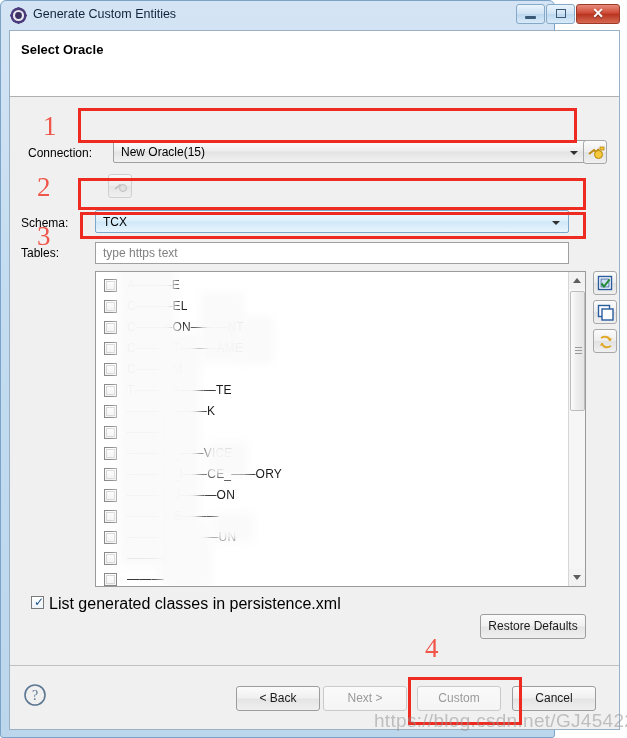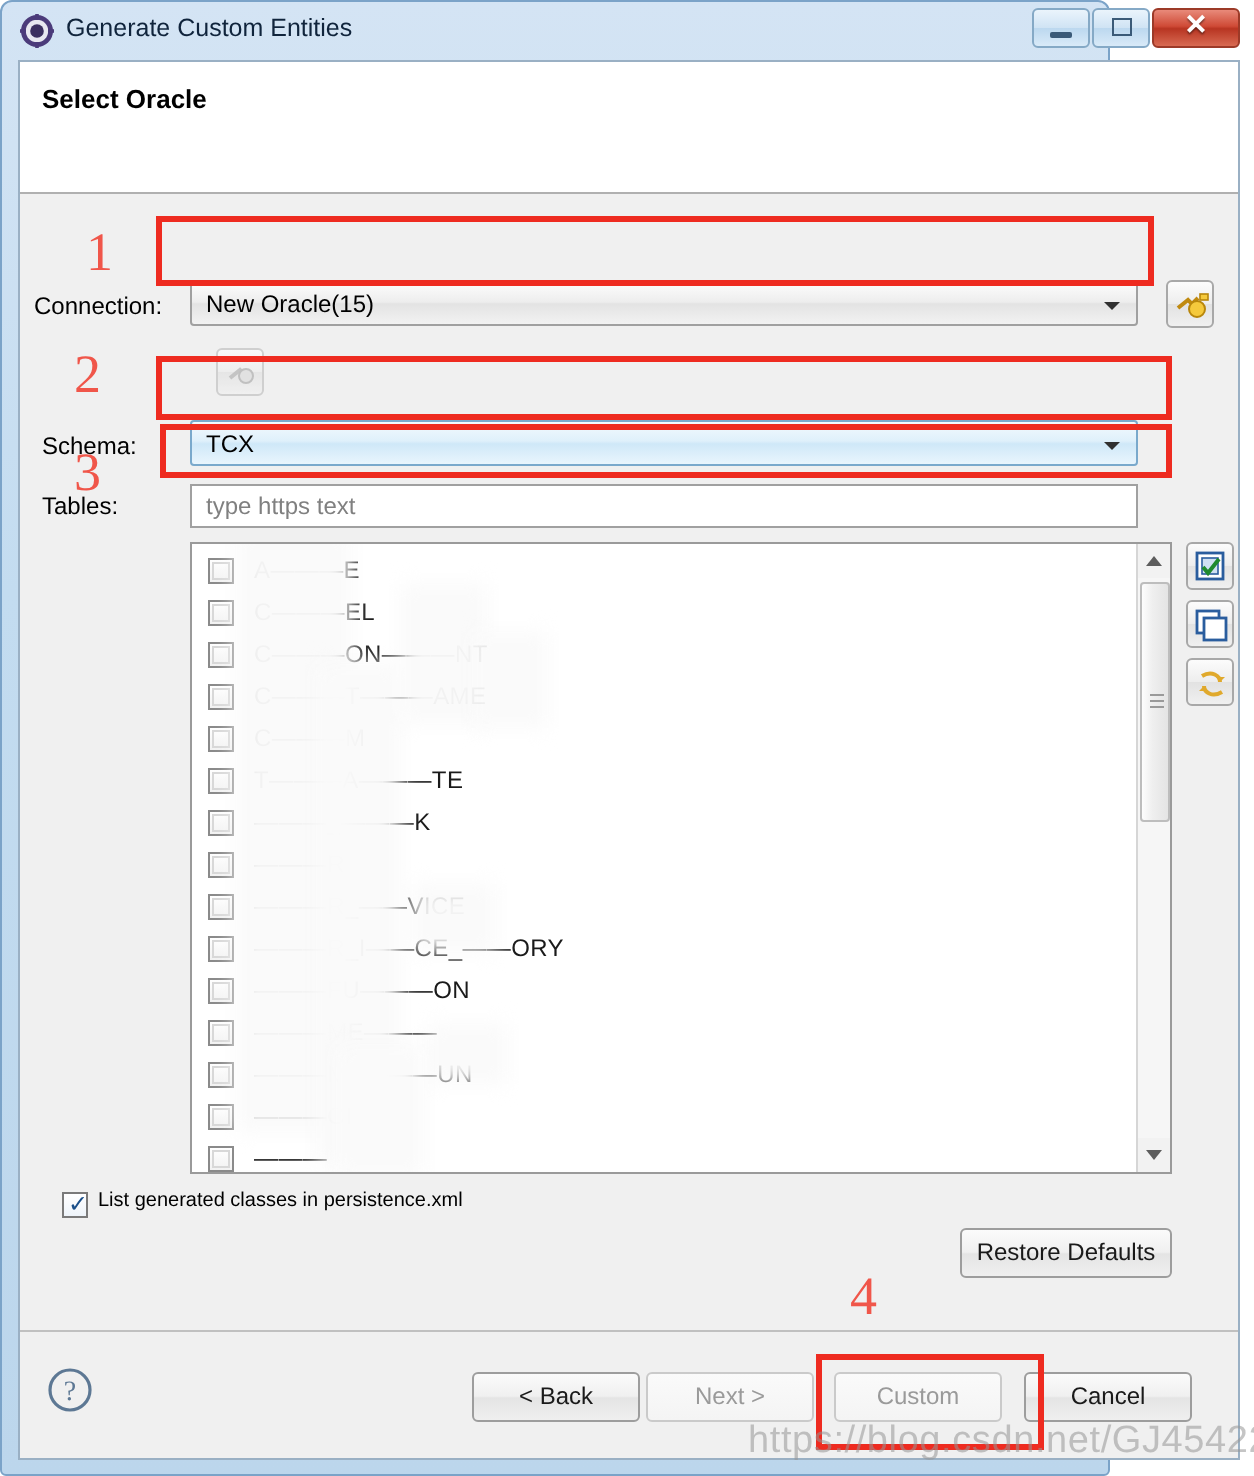--- a/index.html
+++ b/index.html
@@ -165,20 +165,21 @@
   .combo .arrow {
     position: absolute;
     right: 8px; top: 10px;
     width: 0; height: 0;
     border-left: 4px solid transparent;
     border-right: 4px solid transparent;
     border-top: 4px solid #303030;
   }
   #combo-connection {
     background: linear-gradient(to bottom, #fdfdfd 0%, #ededed 48%, #e3e3e3 52%, #f2f2f2 100%);
+    margin-left: 18px;
   }
   #combo-schema {
     background: linear-gradient(to bottom, #f3fafe 0%, #dff0fb 45%, #cfe8f8 52%, #e9f5fd 100%);
     border-color: #7aa9cc;
   }
 
   
   .iconbtn {
     position: absolute;
     box-sizing: border-box;
@@ -320,21 +321,21 @@
   #persist-check .box .tick {
     position: absolute;
     left: 2px; top: -2px;
     font-size: 12px;
     color: #1a4f8a;
     font-family: "DejaVu Sans", sans-serif;
   }
   #persist-check .lbl {
     position: absolute;
     left: 18px; top: 0;
-    font-size: 10px;
+    font-size: 16px;
     white-space: nowrap;
   }
 
   
   .pbtn {
     position: absolute;
     box-sizing: border-box;
     height: 25px;
     border: 1px solid #9d9d9d;
     border-radius: 3px;
@@ -427,21 +428,21 @@
   </div>
 
   <div id="client">
 
     <div id="header">
       <div id="page-title">Select Oracle</div>
     </div>
 
     <div id="body-area">
 
-      <span class="flabel" style="left:7px; top:48px;text-align:center;">Connection:</span>
+      <span class="flabel" style="left:18px; top:48px;text-align:center;">Connection:</span>
       <div class="combo" id="combo-connection" style="left:85px; top:42px; width:474px;">
         <span class="ctext">New Oracle(15)</span>
         <span class="arrow"></span>
       </div>
       <div class="iconbtn" style="left:573px; top:42px;">
         <svg width="18" height="18" viewBox="0 0 18 18">
           <path d="M2 10 L7 6 L9 8 L12 5" stroke="#c08a10" stroke-width="2" fill="none"></path>
           <circle cx="11.5" cy="10.5" r="4" fill="#f5c93c" stroke="#b8860b" stroke-width="1"></circle>
           <rect x="13" y="3" width="4" height="3" fill="#f5c93c" stroke="#b8860b" stroke-width="0.8"></rect>
         </svg>

